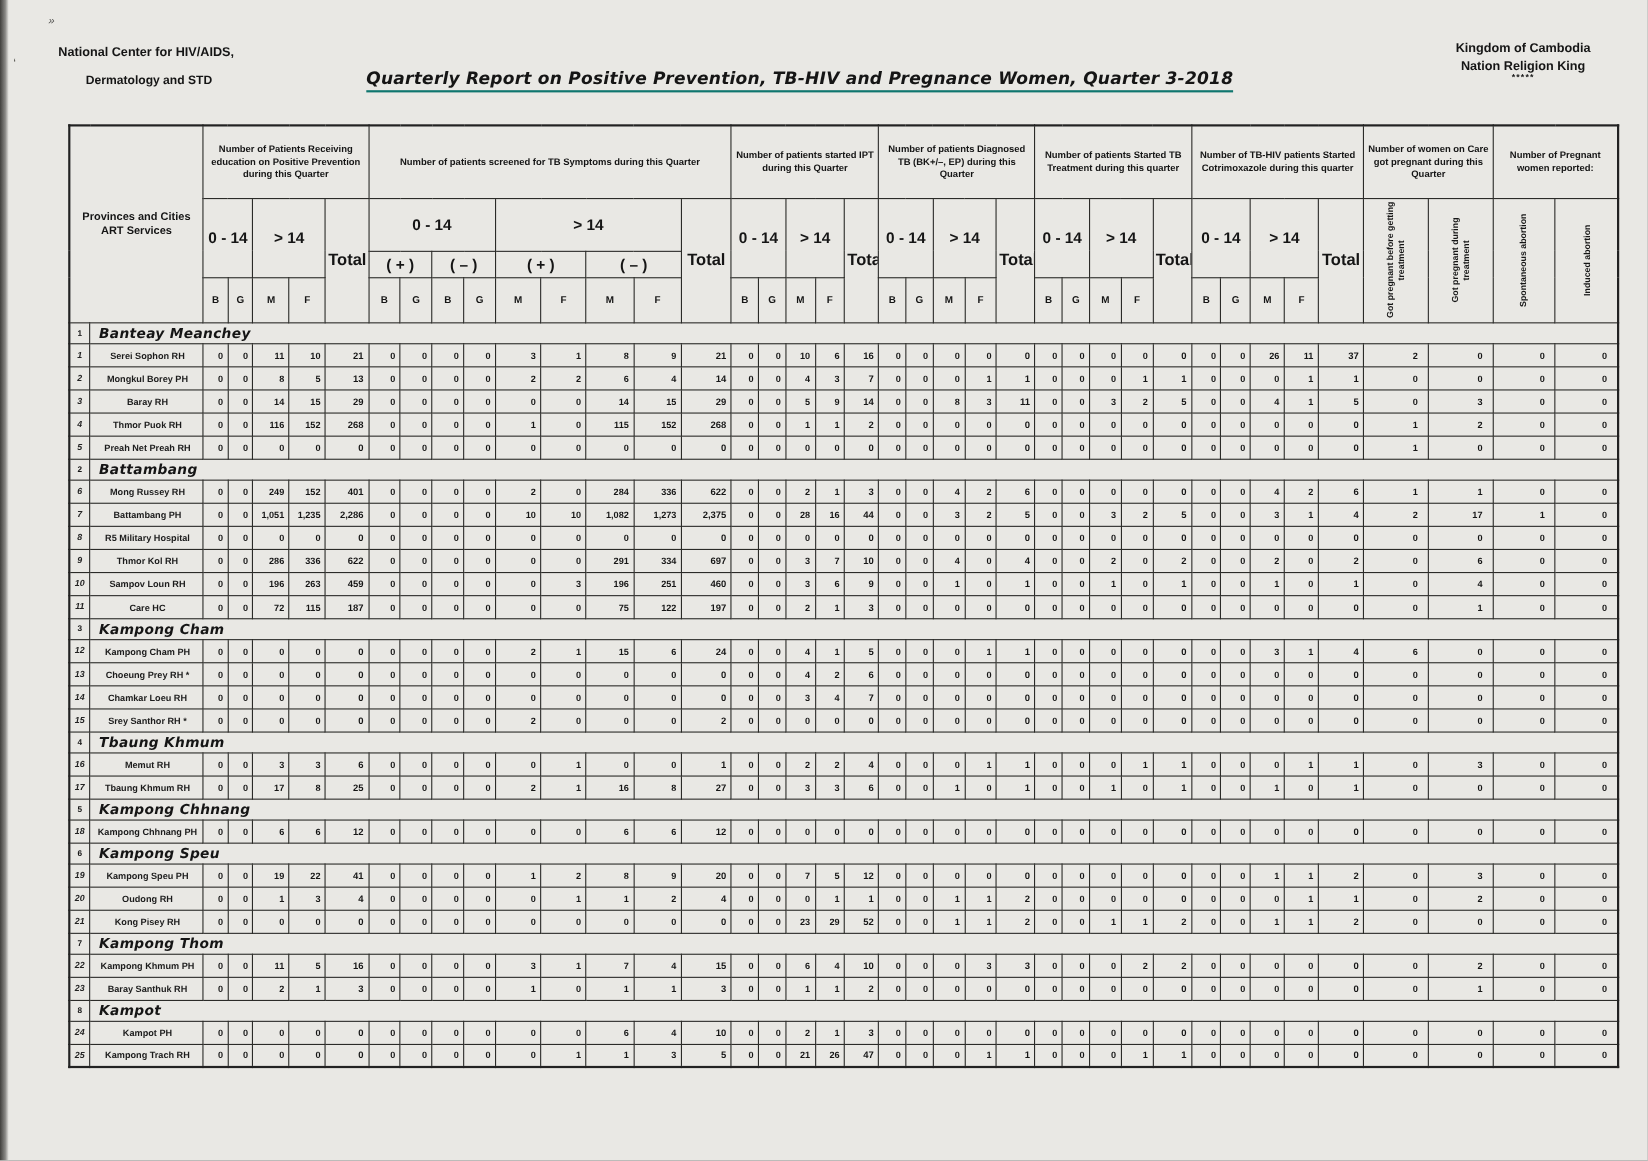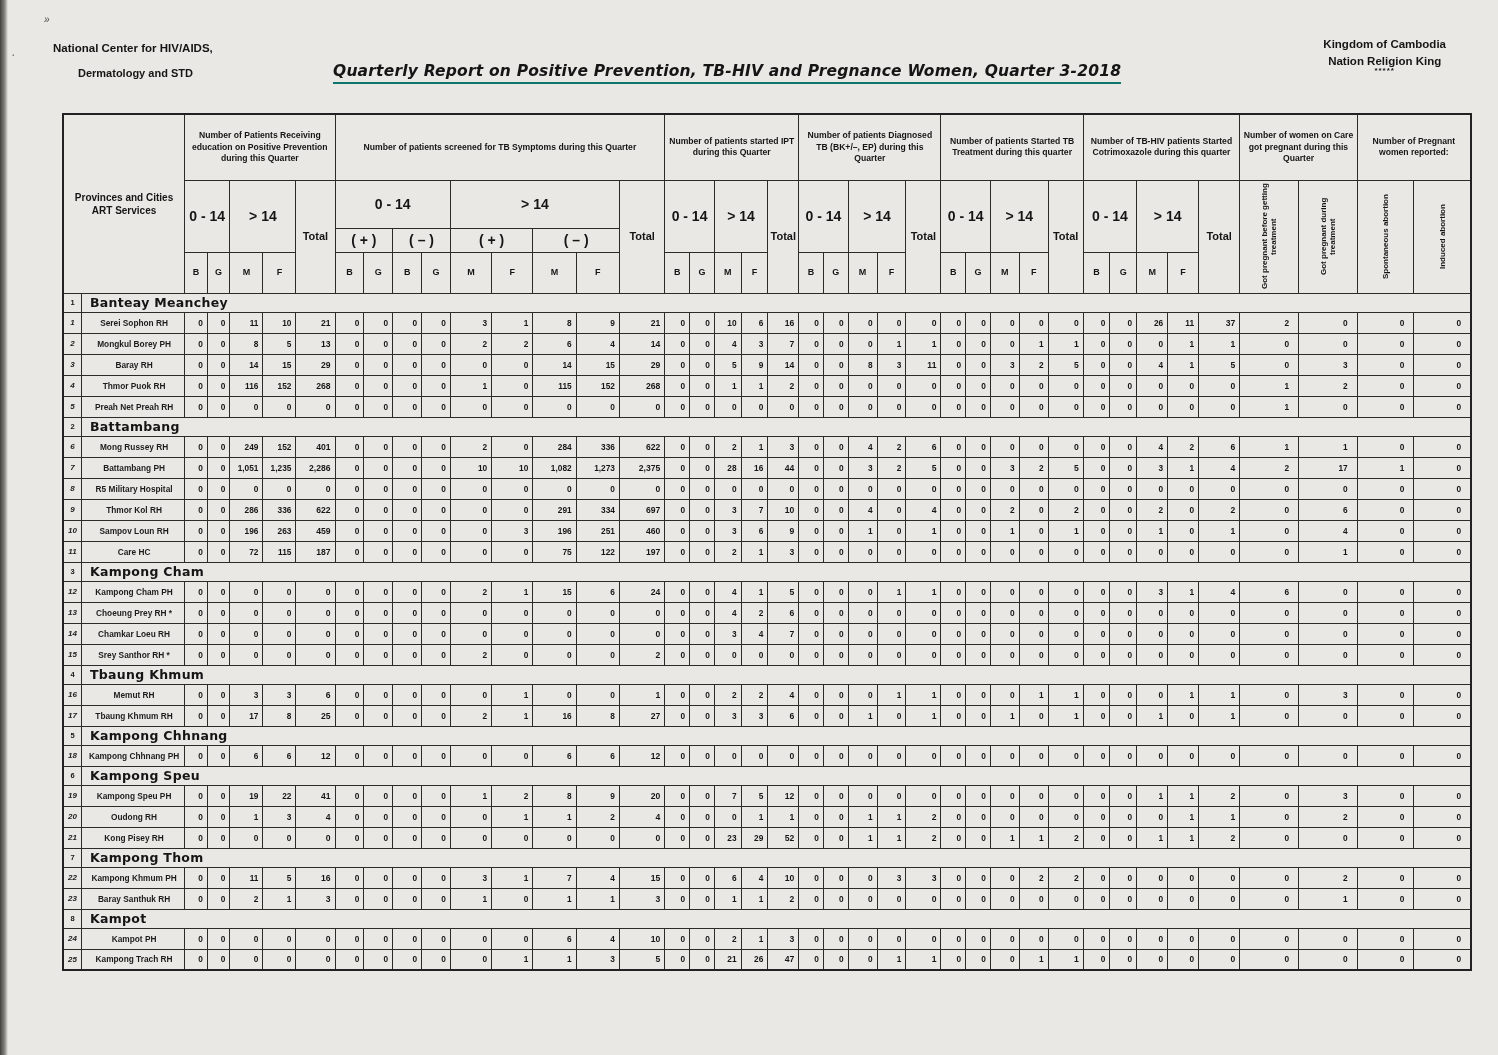--- a/index.html
+++ b/index.html
@@ -19,39 +19,39 @@
          border-bottom:2px solid #0f766e;padding-bottom:2px;}
 
   table.report{position:absolute;left:62px;top:113px;width:1410px;border-collapse:collapse;
          table-layout:fixed;background:transparent;}
   table.report th,table.report td{border:1px solid #2b2b28;overflow:hidden;}
   table.report{border:2px solid #222;}
   thead th{font-size:8.5px;font-weight:bold;padding:1px 2px;line-height:1.3;text-align:center;vertical-align:middle;}
   th.gtitle{font-size:8.6px;}
   th.age{font-size:14px;}
   th.letter{font-size:9px;height:38px;}
-  th.total-h{font-size:11px;}
+  th.total-h{font-size:15px;}
   tr.h1{height:66px;} tr.h2{height:48px;} tr.h3{height:24px;} tr.h4{height:38px;}
   th.prov{font-size:10px;}
   th.vert{writing-mode:vertical-rl;transform:rotate(180deg);font-size:8px;font-weight:bold;
           line-height:1.2;padding:2px 0;height:106px;white-space:normal;}
 
   td.no{font-size:8px;font-style:italic;text-align:center;font-weight:bold;color:#222;}
   td.nm{font-size:8.3px;text-align:center;padding-left:3px;font-weight:bold;color:#1c1c1c;}
   td.v{font-size:8.3px;font-weight:bold;text-align:right;padding-right:4px;color:#161616;}
   td.v.wide{padding-right:9px;}
   td.tot{font-size:8.6px;}
   td.gs{border-left-width:2px;}
   td.gs3{border-left-width:3px;}
   th.gs{border-left-width:2px;}
   th.gs3{border-left-width:3px;}
   tr.datarow{height:21px;}
   tr.sec{height:19px;}
   td.sec-no{font-size:7.5px;text-align:center;font-weight:bold;}
-  td.sec-name{font-family:"DejaVu Sans",sans-serif;font-weight:600;
+  td.sec-name{font-family:"DejaVu Sans",sans-serif;font-style:italic;font-weight:600;
               font-size:12.5px;text-align:left;padding:0 0 1px 8px;letter-spacing:0.3px;}
 </style>
 </head>
 <body>
 
 <div class="page">
   <div class="scan-edge"></div>
   <div class="speck1">»</div>
   <div class="speck2">‘</div>
 

